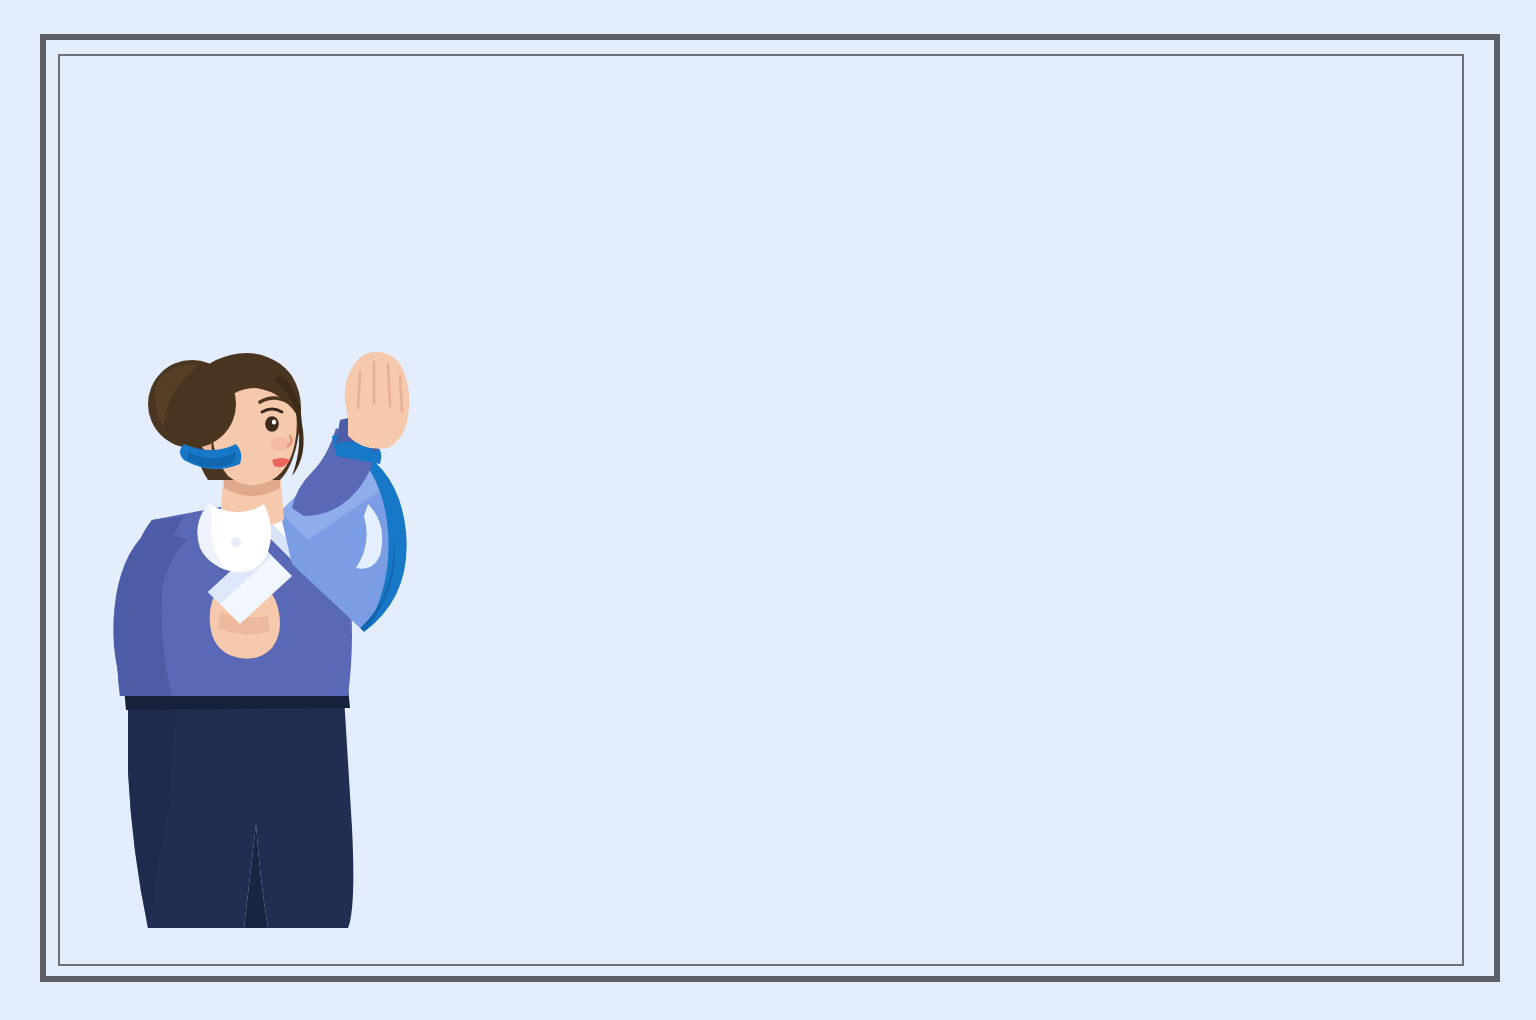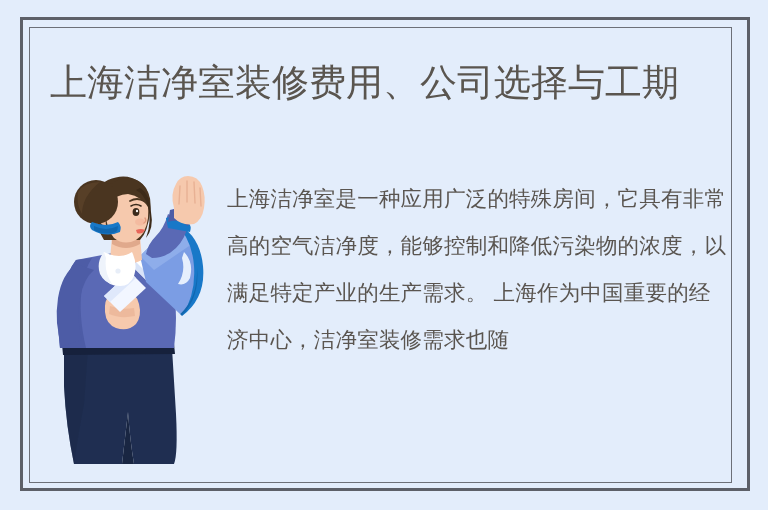--- a/index.html
+++ b/index.html
@@ -92,21 +92,20 @@
   }
 </style>
 </head>
 <body>
 
 <div class="canvas">
 
   <div class="frame-outer"></div>
   <div class="frame-inner"></div>
 
-  <div class="title">上海洁净室装修费用、公司选择与工期</div>
 
   <div class="content">
 
     <div class="illustration">
       <svg width="178" height="296" viewBox="0 0 178 296" xmlns="http://www.w3.org/2000/svg">
 
         <path d="M16 174 L124 174 L128 240 Q130 280 126 290 L86 290 Q82 266 80 238 Q77 264 74 290 L26 290 Q18 252 16 212 Z" fill="#1f2e51"></path>
 
         <path d="M80 238 Q82 266 86 290 L74 290 Q77 264 80 238 Z" fill="#192642"></path>
         <path d="M16 174 L40 174 L36 230 Q30 262 26 290 L26 290 Q18 252 16 212 Z" fill="#1b2949" opacity="0.55"></path>
@@ -184,18 +183,15 @@
 
         <circle cx="48" cy="28" r="22" fill="#4a3520"></circle>
         <path d="M30 18 Q36 8 52 8 Q44 14 38 24 Q34 32 34 40 Q28 30 30 18 Z" fill="#573f27"></path>
 
         <path d="M44 48 Q58 54 70 48 Q74 52 72 58 Q58 64 44 56 Q40 52 44 48 Z" fill="#1878c8"></path>
         <path d="M46 52 Q58 58 70 52 Q70 56 68 58 Q56 62 46 56 Z" fill="#1167b0"></path>
 
       </svg>
     </div>
 
-    <div class="body-text">
-      <span>上海洁净室是一种应用广泛的特殊房间，它具有非常高的空气洁净度，能够控制和降低污染物的浓度，以满足特定产业的生产需求。 上海作为中国重要的经济中心，洁净室装修需求也随</span>
-    </div>
 
   </div>
 </div>
 
 </body></html>

